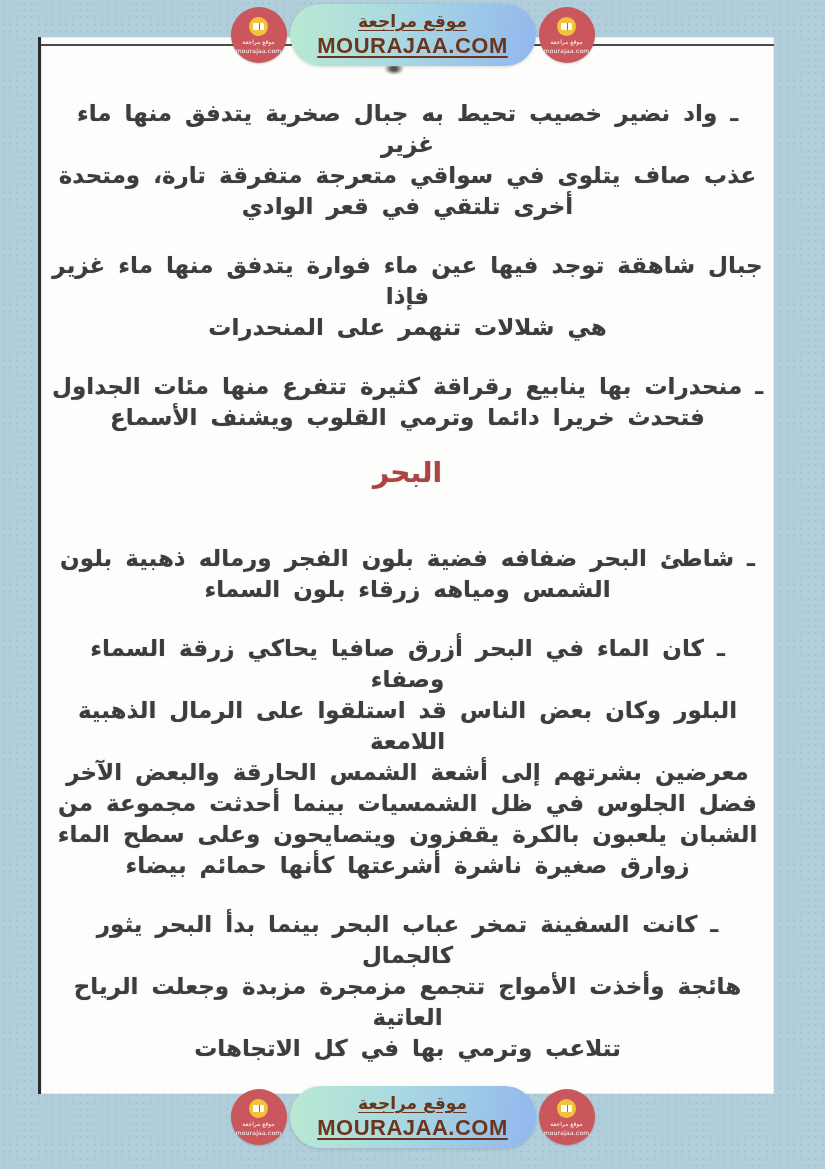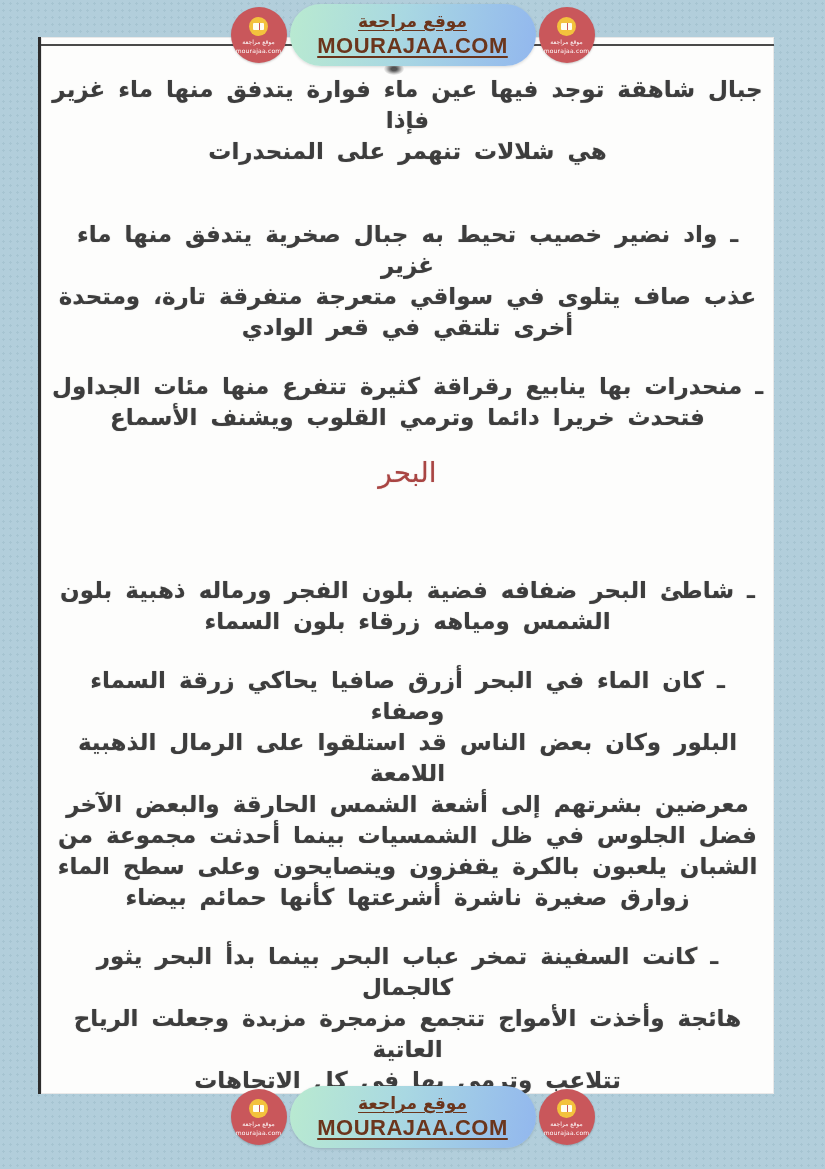--- a/index.html
+++ b/index.html
@@ -24,23 +24,23 @@
   }
 
   .doc-content{direction:rtl;text-align:center;padding:0 8px;}
   .para{
     margin:28px 0 0;white-space:pre-line;
     font-size:23px;line-height:31px;font-weight:700;color:#3d3d3d;
     word-spacing:5px;
     text-shadow:0 0 1px rgba(60,60,60,.45);
   }
   .para.first{margin-top:52px;}
-  .para.after-heading{margin-top:84px;}
+  .para.after-heading{margin-top:52px;}
   .sea-heading{
-    margin:22px 0 0;font-size:28px;line-height:36px;font-weight:400;color:#a94543;
+    margin:22px 0 0;font-size:28px;line-height:36px;font-weight:700;color:#a94543;
     text-shadow:0 0 1px rgba(169,69,67,.5);
   }
 
   
   .banner{
     position:absolute;left:50%;transform:translateX(-50%);
     display:flex;align-items:center;gap:3px;z-index:3;
   }
   .banner.top{top:4px;}
   .banner.bottom{top:1086px;}
@@ -68,25 +68,25 @@
   .pill-domain{font-size:22px;letter-spacing:.5px;font-family:"Liberation Sans", sans-serif;}
 </style>
 </head>
 <body>
 
 <div class="doc-page">
   <div class="top-rule"></div>
   <div class="artifact"></div>
 
   <div class="doc-content">
-    <p class="para">جبال شاهقة توجد فيها عين ماء فوارة يتدفق منها ماء غزير فإذا
-هي شلالات تنهمر على المنحدرات</p>
     <p class="para first">ـ واد نضير خصيب تحيط به جبال صخرية يتدفق منها ماء غزير
 عذب صاف يتلوى في سواقي متعرجة متفرقة تارة، ومتحدة
 أخرى تلتقي في قعر الوادي</p>
+    <p class="para">جبال شاهقة توجد فيها عين ماء فوارة يتدفق منها ماء غزير فإذا
+هي شلالات تنهمر على المنحدرات</p>
     <p class="para">ـ منحدرات بها ينابيع رقراقة كثيرة تتفرع منها مئات الجداول
 فتحدث خريرا دائما وترمي القلوب ويشنف الأسماع</p>
 
     <h2 class="sea-heading">البحر</h2>
 
     <p class="para after-heading">ـ شاطئ البحر ضفافه فضية بلون الفجر ورماله ذهبية بلون
 الشمس ومياهه زرقاء بلون السماء</p>
     <p class="para">ـ كان الماء في البحر أزرق صافيا يحاكي زرقة السماء وصفاء
 البلور وكان بعض الناس قد استلقوا على الرمال الذهبية اللامعة
 معرضين بشرتهم إلى أشعة الشمس الحارقة والبعض الآخر

